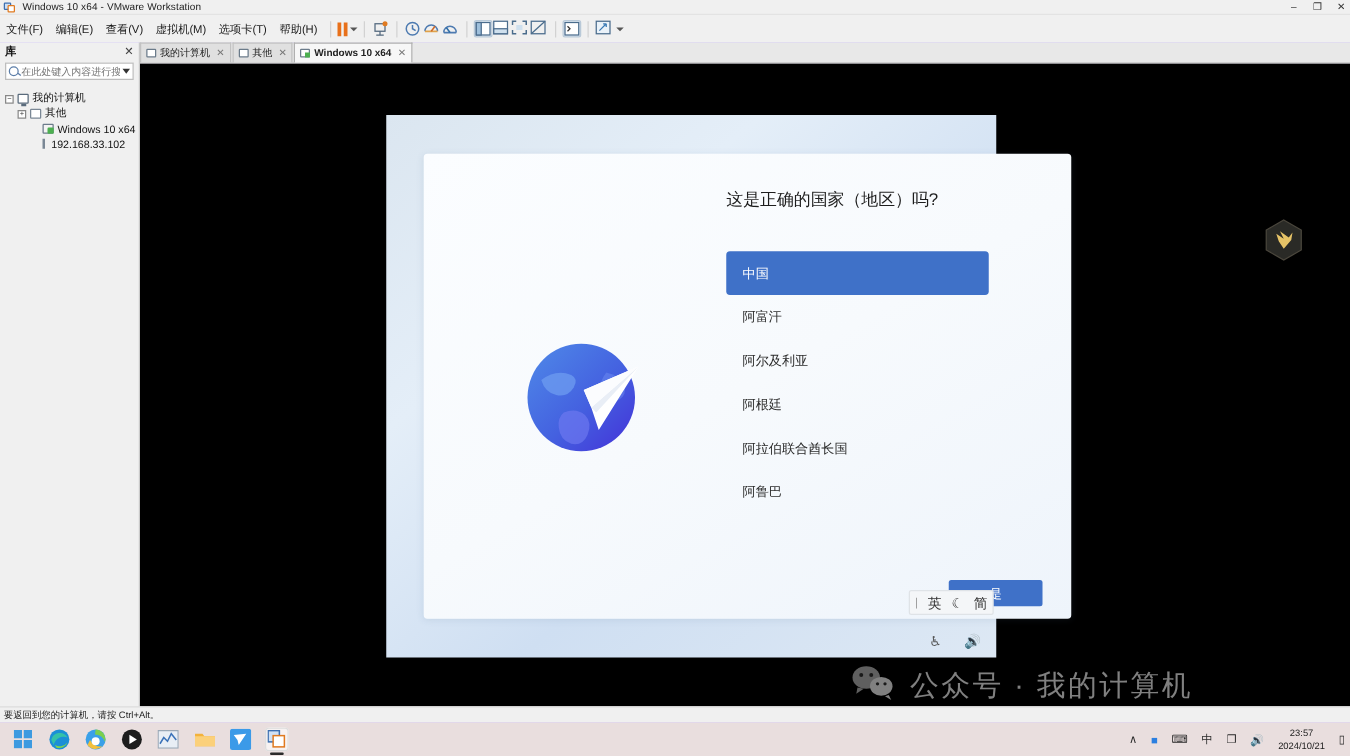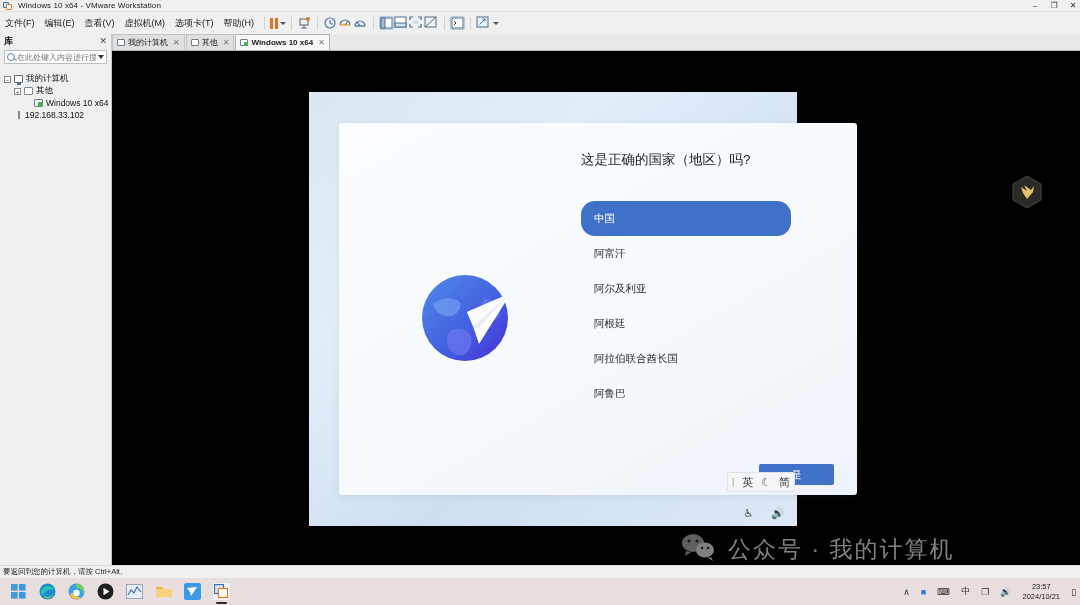--- a/index.html
+++ b/index.html
@@ -109,21 +109,21 @@
     font-family: "Liberation Sans", "DejaVu Sans", sans-serif; white-space: nowrap;
   }
   .globe {
     position: absolute; left: 76px; top: 145px; width: 101px; height: 101px;
   }
   .country-list { position: absolute; left: 242px; top: 78px; width: 210px; }
   .c-item {
     height: 35px; display: flex; align-items: center; padding-left: 13px;
     font-size: 10.5px; color: #2b2b2b; border-radius: 3px; cursor: default;
   }
-  .c-item.sel { background: #3f71c8; color: #fff; width: 210px; border-radius: 14px; }
+  .c-item.sel { background: #3f71c8; color: #fff; width: 210px; }
   .yes-btn {
     position: absolute; left: 420px; top: 341px; width: 75px; height: 21px;
     background: #3f71c8; color: #fff; font-size: 10px; display: flex;
     align-items: center; justify-content: center; border-radius: 2px; cursor: pointer;
   }
   .ime-bar {
     position: absolute; right: 2px; bottom: 34px; width: 68px; height: 20px;
     background: #f4f6f8; border: 1px solid #dfe3e7; border-radius: 2px;
     display: flex; align-items: center; justify-content: space-around;
     font-size: 11px; color: #333;
@@ -294,21 +294,21 @@
       <div class="tnode" style="padding-left:14px">
         <span class="expander">+</span>
         <span class="tico folder"></span>
         <span>其他</span>
       </div>
       <div class="tnode" style="padding-left:24px">
         <span class="expander none"></span>
         <span class="tico vm"></span>
         <span>Windows 10 x64</span>
       </div>
-      <div class="tnode" style="padding-left:8px">
+      <div class="tnode" style="padding-left:24px">
         <span class="expander none"></span>
         <span class="tico host"></span>
         <span>192.168.33.102</span>
       </div>
     </div>
   </div>
 
   <div class="tabstrip">
     <div class="tab">
       <span class="tico2"></span>

